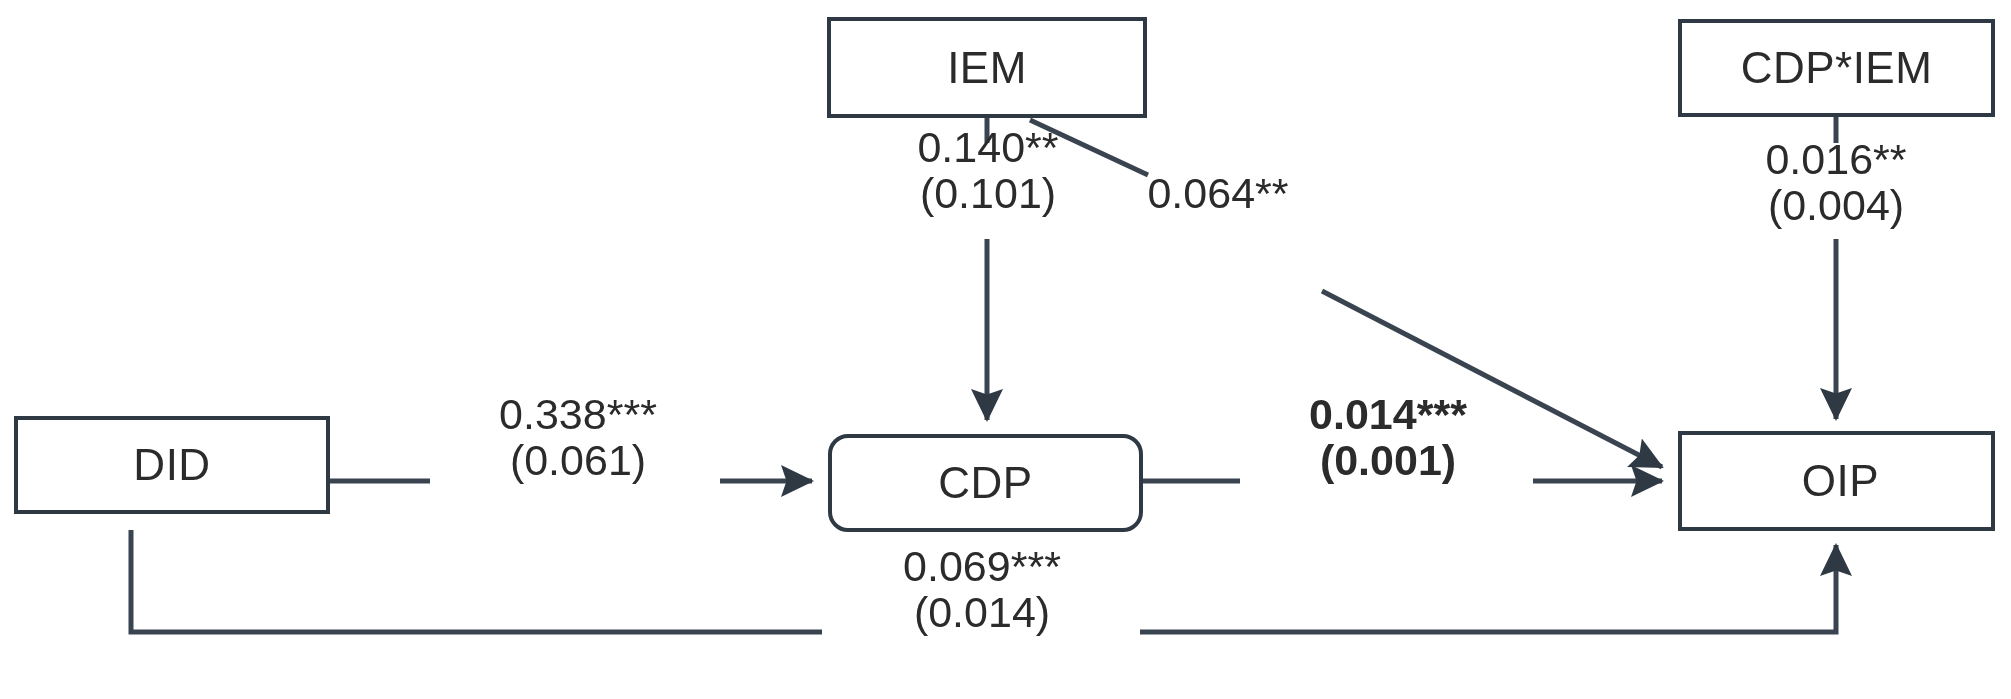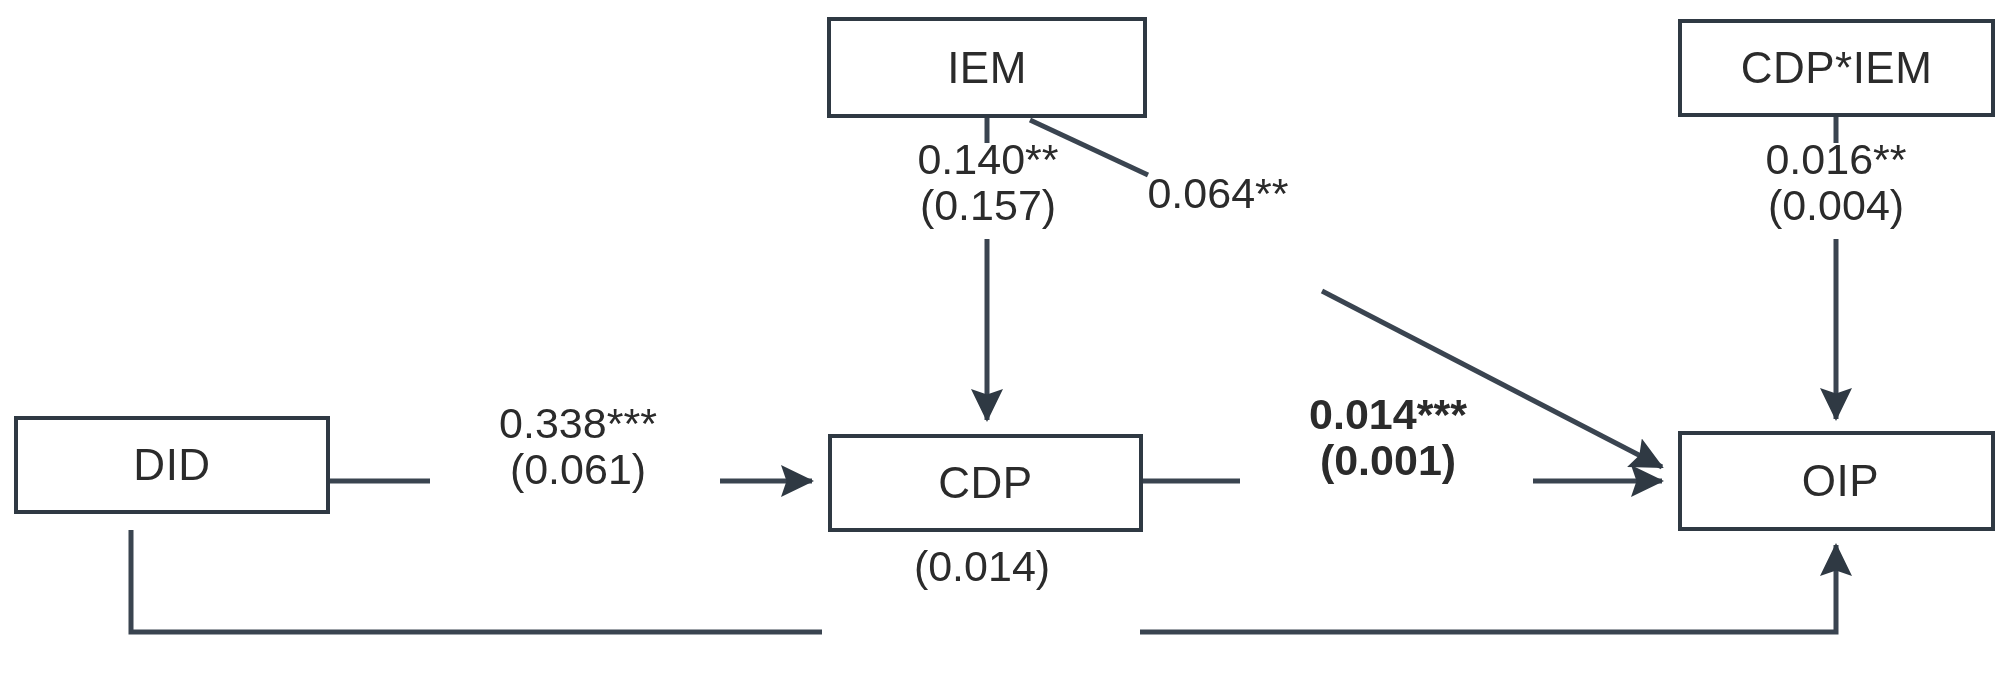--- a/index.html
+++ b/index.html
@@ -102,49 +102,50 @@
   </div>
 
   <div class="node-box" style="left:1678px; top:19px; width:317px; height:98px;">
     <span class="node-label">CDP*IEM</span>
   </div>
 
   <div class="node-box" style="left:14px; top:416px; width:316px; height:98px;">
     <span class="node-label">DID</span>
   </div>
 
-  <div class="node-box" style="left:828px; top:434px; width:315px; height:98px;">
+  <div class="node-box" style="left:828px; top:434px; width:315px; height:98px;border-radius:20px;">
     <span class="node-label">CDP</span>
   </div>
 
   <div class="node-box" style="left:1678px; top:431px; width:317px; height:100px;padding-left:8px;">
     <span class="node-label">OIP</span>
   </div>
 
-  <div class="edge-label" style="left:838px; top:136px; width:300px;">
+  <div class="edge-label" style="left:838px; top:124px; width:300px;">
     <span class="coef">0.140**</span>
-    <span class="se">(0.157)</span>
+    <span class="se">(0.101)</span>
   </div>
 
   <div class="edge-label" style="left:1068px; top:170px; width:300px;">
     <span class="coef">0.064**</span>
   </div>
 
   <div class="edge-label" style="left:1686px; top:136px; width:300px;">
     <span class="coef">0.016**</span>
     <span class="se">(0.004)</span>
   </div>
 
-  <div class="edge-label" style="left:428px; top:400px; width:300px;">
+  <div class="edge-label" style="left:428px; top:391px; width:300px;">
     <span class="coef">0.338***</span>
     <span class="se">(0.061)</span>
   </div>
 
   <div class="edge-label" style="left:1238px; top:391px; width:300px;font-weight:bold;">
     <span class="coef">0.014***</span>
     <span class="se">(0.001)</span>
   </div>
 
   <div class="edge-label" style="left:832px; top:543px; width:300px;">
+    <span class="coef">0.069***</span>
     <span class="se">(0.014)</span>
   </div>
 
 </div>
 
 </body></html>

